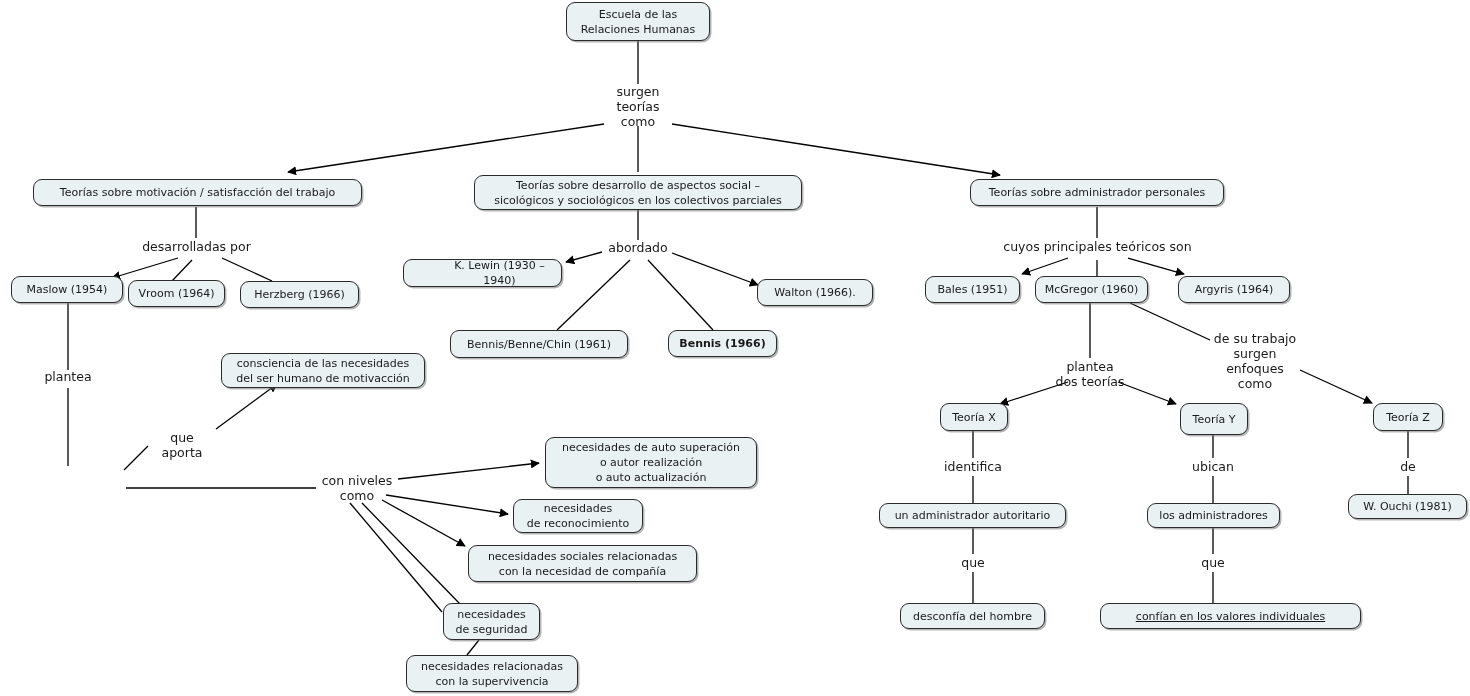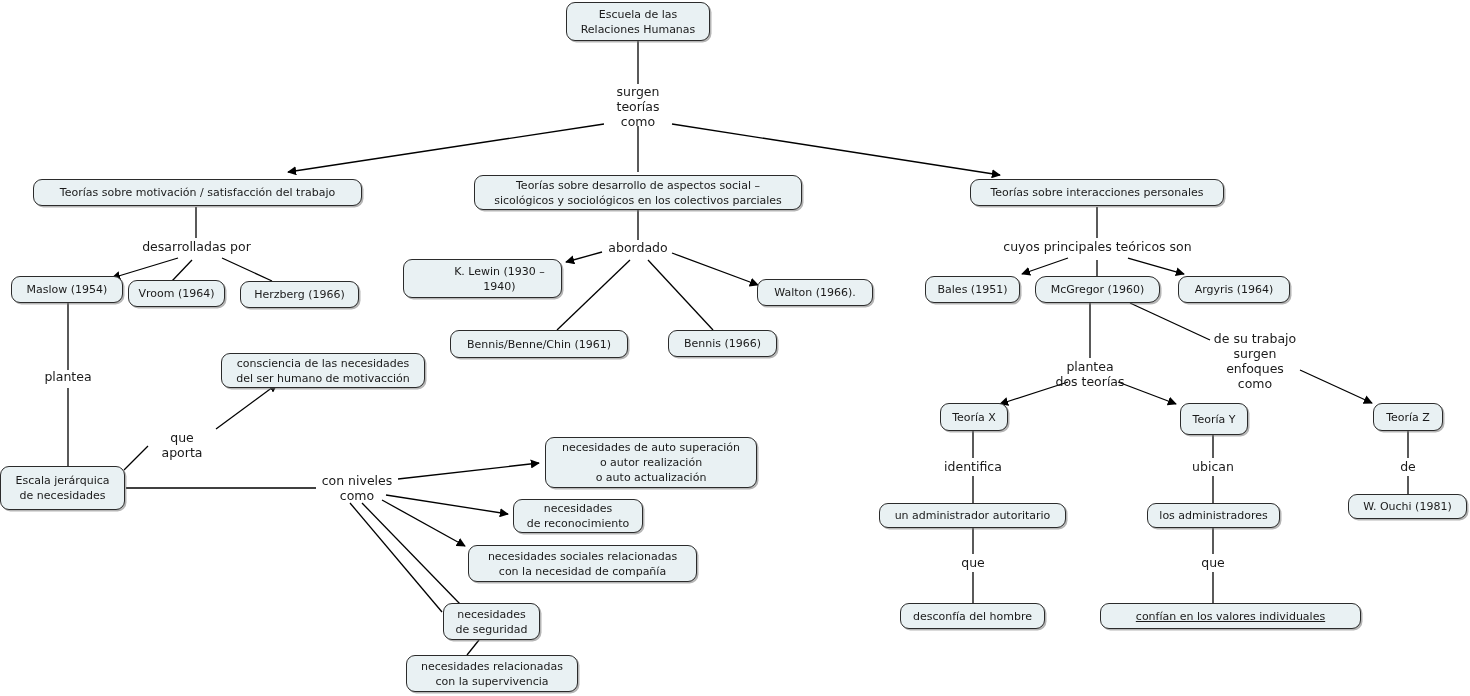--- a/index.html
+++ b/index.html
@@ -122,51 +122,49 @@
   </svg>
 
   <div class="node" style="left:566px; top:2px; width:144px; height:39px;">Escuela de las
 Relaciones Humanas</div>
 
   <div class="node" style="left:33px; top:179px; width:329px; height:27px;">Teorías sobre motivación / satisfacción del trabajo</div>
 
   <div class="node" style="left:474px; top:175px; width:328px; height:35px;text-align:center;">Teorías sobre desarrollo de aspectos social –
 sicológicos y sociológicos en los colectivos parciales</div>
 
-  <div class="node" style="left:970px; top:179px; width:254px; height:27px;">Teorías sobre interacciones personales</div>
+  <div class="node" style="left:970px; top:179px; width:254px; height:27px;">Teorías sobre administrador personales</div>
 
   <div class="node" style="left:11px; top:276px; width:112px; height:27px;">Maslow (1954)</div>
   <div class="node" style="left:128px; top:280px; width:97px; height:27px;">Vroom (1964)</div>
   <div class="node" style="left:240px; top:281px; width:119px; height:27px;">Herzberg (1966)</div>
 
-  <div class="node" style="left:403px; top:259px; width:159px; height:39px;padding-left:40px;">K. Lewin (1930 – 1940)</div>
+  <div class="node" style="left:403px; top:259px; width:159px; height:28px;padding-left:40px;">K. Lewin (1930 – 1940)</div>
   <div class="node" style="left:757px; top:279px; width:116px; height:27px;">Walton (1966).</div>
   <div class="node" style="left:450px; top:330px; width:178px; height:28px;">Bennis/Benne/Chin (1961)</div>
-  <div class="node" style="left:668px; top:330px; width:109px; height:27px;">Bennis (1966)</div>
+  <div class="node" style="left:668px; top:330px; width:109px; height:27px;font-weight:bold;">Bennis (1966)</div>
 
   <div class="node" style="left:925px; top:276px; width:95px; height:27px;">Bales (1951)</div>
-  <div class="node" style="left:1035px; top:276px; width:125px; height:27px;border-radius:11px;">McGregor (1960)</div>
+  <div class="node" style="left:1035px; top:276px; width:113px; height:27px;">McGregor (1960)</div>
   <div class="node" style="left:1178px; top:276px; width:112px; height:27px;">Argyris (1964)</div>
 
   <div class="node" style="left:940px; top:403px; width:68px; height:28px;">Teoría X</div>
   <div class="node" style="left:1180px; top:403px; width:68px; height:32px;">Teoría Y</div>
   <div class="node" style="left:1373px; top:403px; width:70px; height:28px;">Teoría Z</div>
 
   <div class="node" style="left:879px; top:503px; width:187px; height:25px;">un administrador autoritario</div>
   <div class="node" style="left:1147px; top:503px; width:133px; height:25px;">los administradores</div>
   <div class="node" style="left:1348px; top:494px; width:119px; height:25px;">W. Ouchi (1981)</div>
 
   <div class="node" style="left:900px; top:603px; width:145px; height:26px;">desconfía del hombre</div>
   <div class="node" style="left:1100px; top:603px; width:261px; height:26px;text-decoration:underline;">confían en los valores individuales</div>
 
   <div class="node" style="left:221px; top:353px; width:204px; height:35px;">consciencia de las necesidades
 del ser humano de motivacción</div>
 
-  <div class="node" style="left:0px; top:466px; width:125px; height:44px;">Escala jerárquica
-de necesidades</div>
 
   <div class="node" style="left:545px; top:437px; width:212px; height:51px;">necesidades de auto superación
 o autor realización
 o auto actualización</div>
   <div class="node" style="left:513px; top:499px; width:130px; height:34px;">necesidades
 de reconocimiento</div>
   <div class="node" style="left:468px; top:545px; width:229px; height:37px;">necesidades sociales relacionadas
 con la necesidad de compañía</div>
   <div class="node" style="left:443px; top:603px; width:97px; height:37px;">necesidades
 de seguridad</div>

